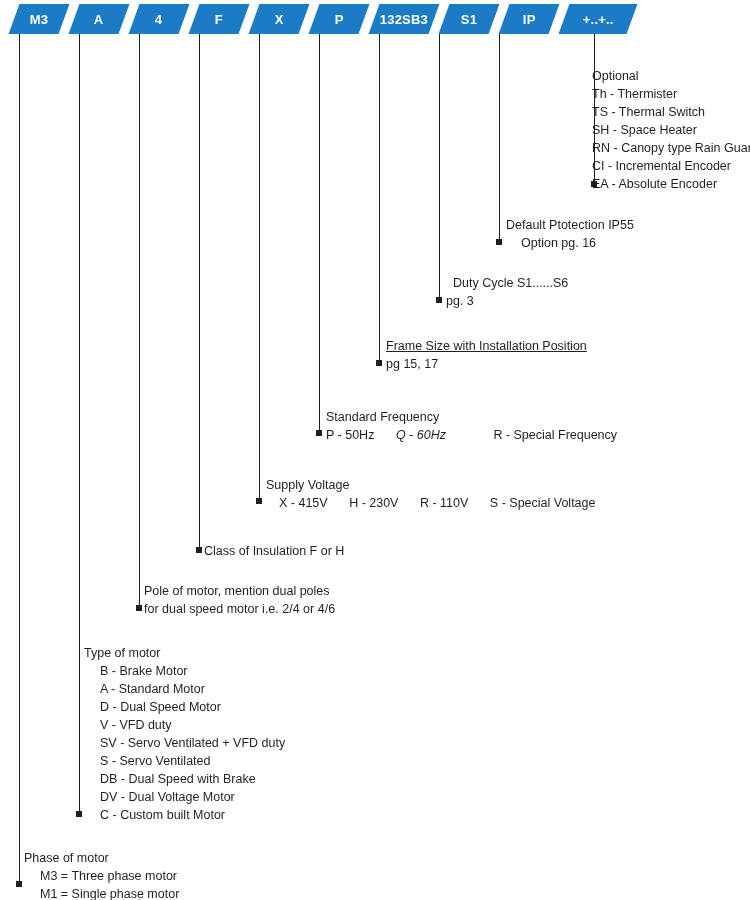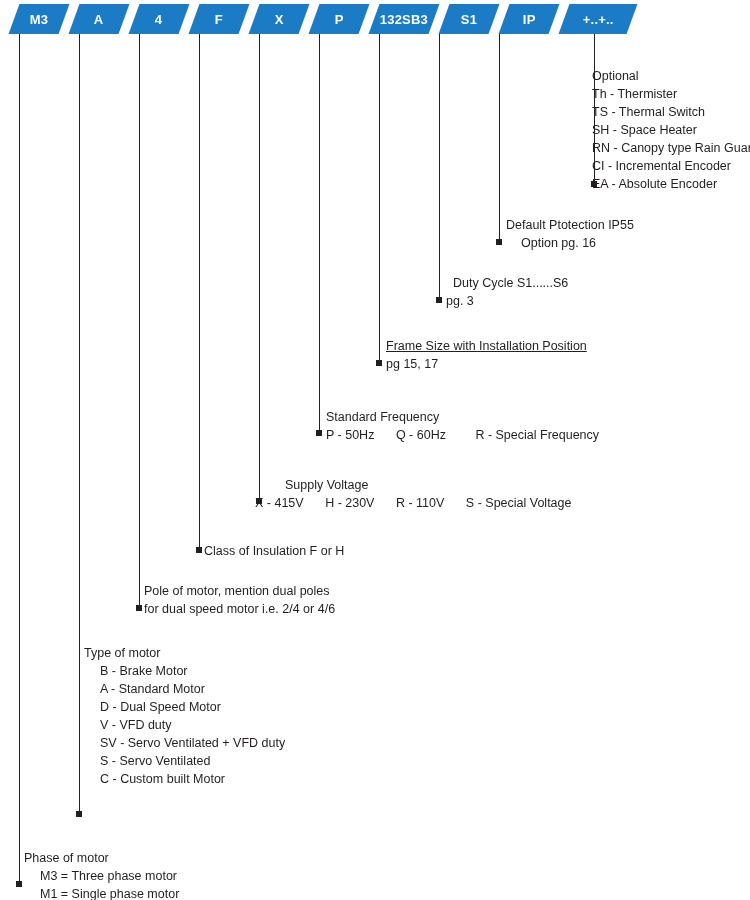--- a/index.html
+++ b/index.html
@@ -76,21 +76,21 @@
   .inline-row {
     position: absolute;
     font-size: 12.5px;
     line-height: 18px;
     white-space: nowrap;
   }
   .inline-row .seg {
     display: inline-block;
   }
   .gap-1 { margin-right: 18px; }
-  .gap-2 { margin-right: 26px; }
+  .gap-2 { margin-right: 44px; font-style: italic; }
 </style>
 </head>
 <body>
 
 <div id="diagram">
 
   <div class="chip" style="left:14px; width:50px;">
     <span>M3</span>
   </div>
   <div class="chip" style="left:74px; width:50px;">
@@ -185,24 +185,24 @@
 
   <div class="block" style="left:326px; top:408px;">
     <span class="row">Standard Frequency</span>
   </div>
   <div class="inline-row" style="left:326px; top:426px;">
     <span class="seg gap-1">P - 50Hz</span>
     <span class="seg gap-2">Q - 60Hz</span>
     <span class="seg">R - Special Frequency</span>
   </div>
 
-  <div class="block" style="left:266px; top:476px;margin-left:19px;">
+  <div class="block" style="left:266px; top:476px;">
     <span class="row">Supply Voltage</span>
   </div>
-  <div class="inline-row" style="left:255px; top:494px;">
+  <div class="inline-row" style="left:279px; top:494px;">
     <span class="seg gap-1">X - 415V</span>
     <span class="seg gap-1">H - 230V</span>
     <span class="seg gap-1">R - 110V</span>
     <span class="seg">S - Special Voltage</span>
   </div>
 
   <div class="block" style="left:204px; top:542px;">
     <span class="row">Class of Insulation F or H</span>
   </div>
 
@@ -212,20 +212,22 @@
   </div>
 
   <div class="block" style="left:84px; top:644px;">
     <span class="row">Type of motor</span>
     <span class="row indent">B - Brake Motor</span>
     <span class="row indent">A - Standard Motor</span>
     <span class="row indent">D - Dual Speed Motor</span>
     <span class="row indent">V - VFD duty</span>
     <span class="row indent">SV - Servo Ventilated + VFD duty</span>
     <span class="row indent">S - Servo Ventilated</span>
+    <span class="row indent">DB - Dual Speed with Brake</span>
+    <span class="row indent">DV - Dual Voltage Motor</span>
     <span class="row indent">C - Custom built Motor</span>
   </div>
 
   <div class="block" style="left:24px; top:841px;margin-top:8px;">
     <span class="row">Phase of motor</span>
     <span class="row indent">M3 = Three phase motor</span>
     <span class="row indent">M1 = Single phase motor</span>
   </div>
 
 </div>

